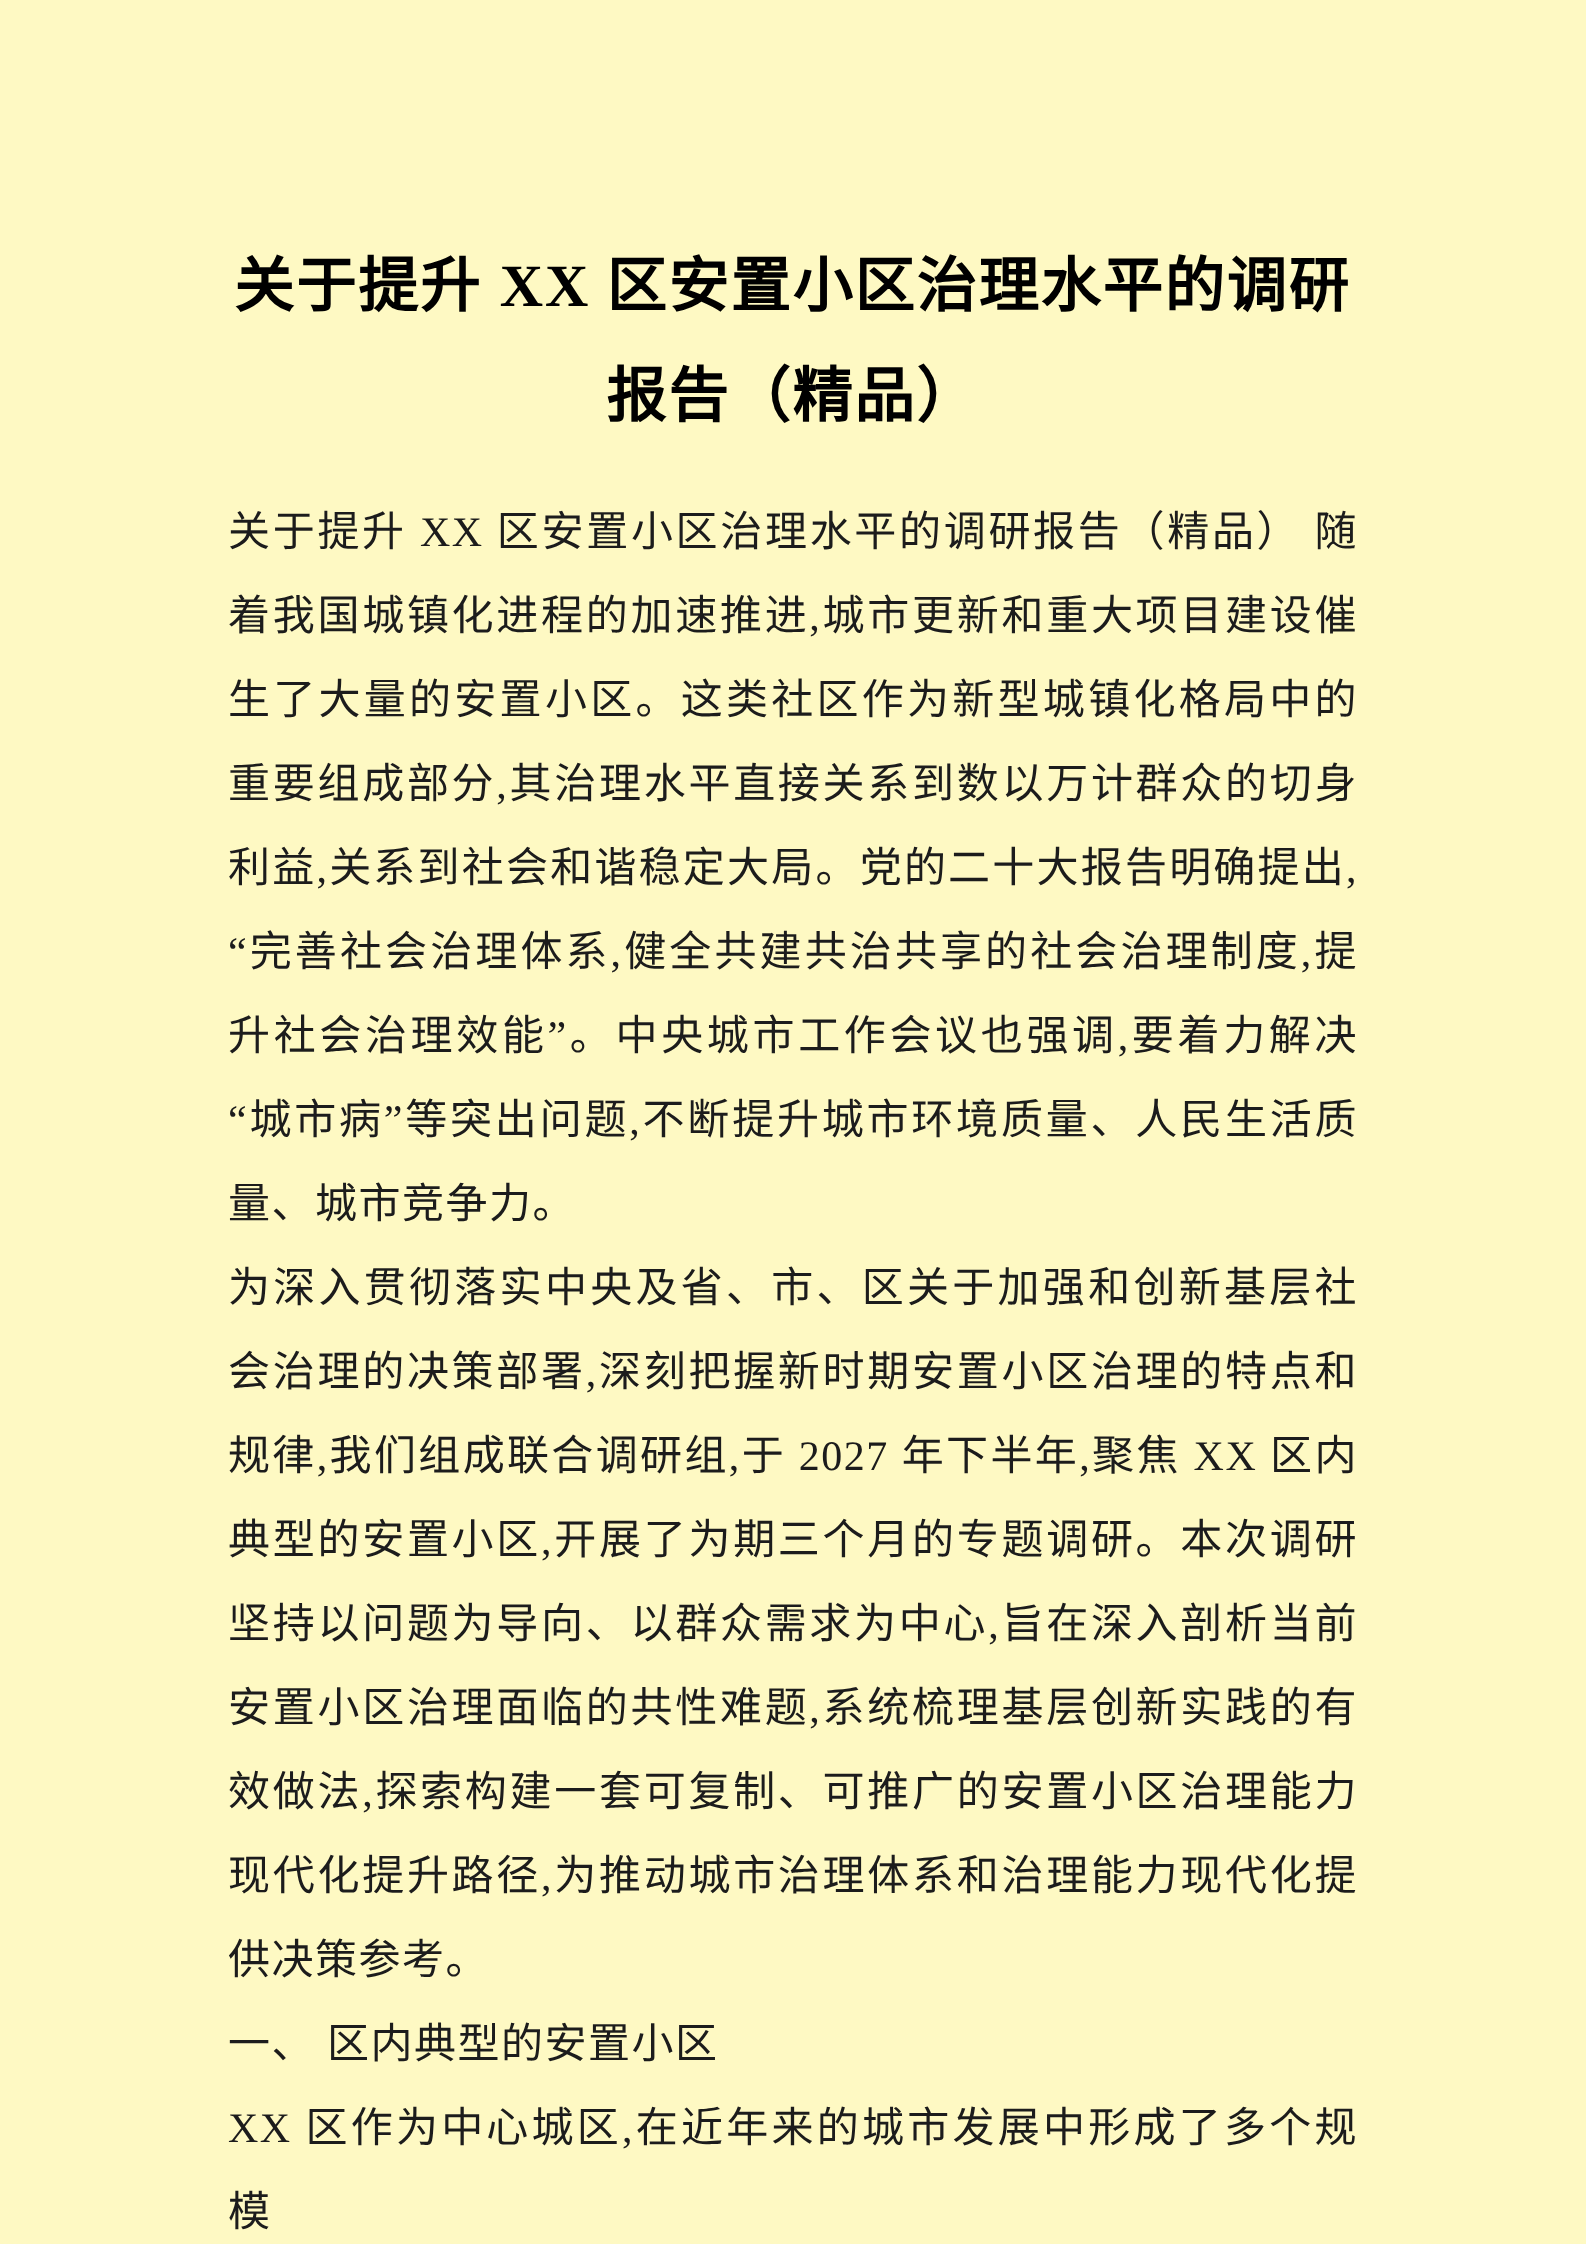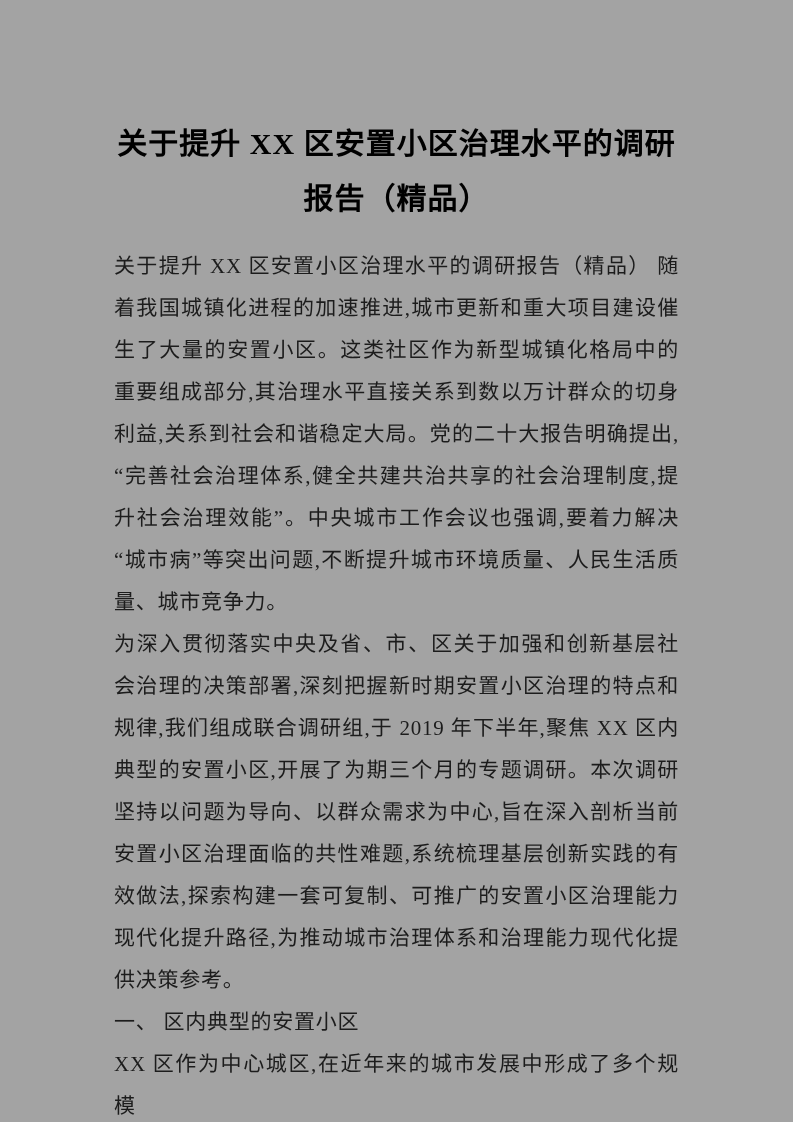--- a/index.html
+++ b/index.html
@@ -5,21 +5,21 @@
   html, body {
     margin: 0;
     padding: 0;
     background: #ffffff;
   }
   .page {
     position: relative;
     width: 793px;
     height: 1122px;
     margin: 0 auto;
-    background: #a3a3a3;
+    background: #fef9c3;
     overflow: hidden;
     box-sizing: border-box;
     padding: 116px 114px 0 114px;
     font-family: "Liberation Serif", "DejaVu Serif", serif;
   }
   .doc-title {
     margin: 0;
     color: #000000;
     font-size: 30px;
     font-weight: bold;
@@ -48,19 +48,19 @@
 </style>
 </head>
 <body>
 
 <div class="page">
   <h1 class="doc-title">关于提升 XX 区安置小区治理水平的调研报告（精品）</h1>
 
   <div class="doc-body">
     <p>关于提升 XX 区安置小区治理水平的调研报告（精品） 随着我国城镇化进程的加速推进,城市更新和重大项目建设催生了大量的安置小区。这类社区作为新型城镇化格局中的重要组成部分,其治理水平直接关系到数以万计群众的切身利益,关系到社会和谐稳定大局。党的二十大报告明确提出,“完善社会治理体系,健全共建共治共享的社会治理制度,提升社会治理效能”。中央城市工作会议也强调,要着力解决“城市病”等突出问题,不断提升城市环境质量、人民生活质量、城市竞争力。</p>
 
-    <p>为深入贯彻落实中央及省、市、区关于加强和创新基层社会治理的决策部署,深刻把握新时期安置小区治理的特点和规律,我们组成联合调研组,于 2019 年下半年,聚焦 XX 区内典型的安置小区,开展了为期三个月的专题调研。本次调研坚持以问题为导向、以群众需求为中心,旨在深入剖析当前安置小区治理面临的共性难题,系统梳理基层创新实践的有效做法,探索构建一套可复制、可推广的安置小区治理能力现代化提升路径,为推动城市治理体系和治理能力现代化提供决策参考。</p>
+    <p>为深入贯彻落实中央及省、市、区关于加强和创新基层社会治理的决策部署,深刻把握新时期安置小区治理的特点和规律,我们组成联合调研组,于 2027 年下半年,聚焦 XX 区内典型的安置小区,开展了为期三个月的专题调研。本次调研坚持以问题为导向、以群众需求为中心,旨在深入剖析当前安置小区治理面临的共性难题,系统梳理基层创新实践的有效做法,探索构建一套可复制、可推广的安置小区治理能力现代化提升路径,为推动城市治理体系和治理能力现代化提供决策参考。</p>
 
     <p class="section-heading">一、 区内典型的安置小区</p>
 
     <p>XX 区作为中心城区,在近年来的城市发展中形成了多个规模</p>
   </div>
 </div>
 
 </body></html>

